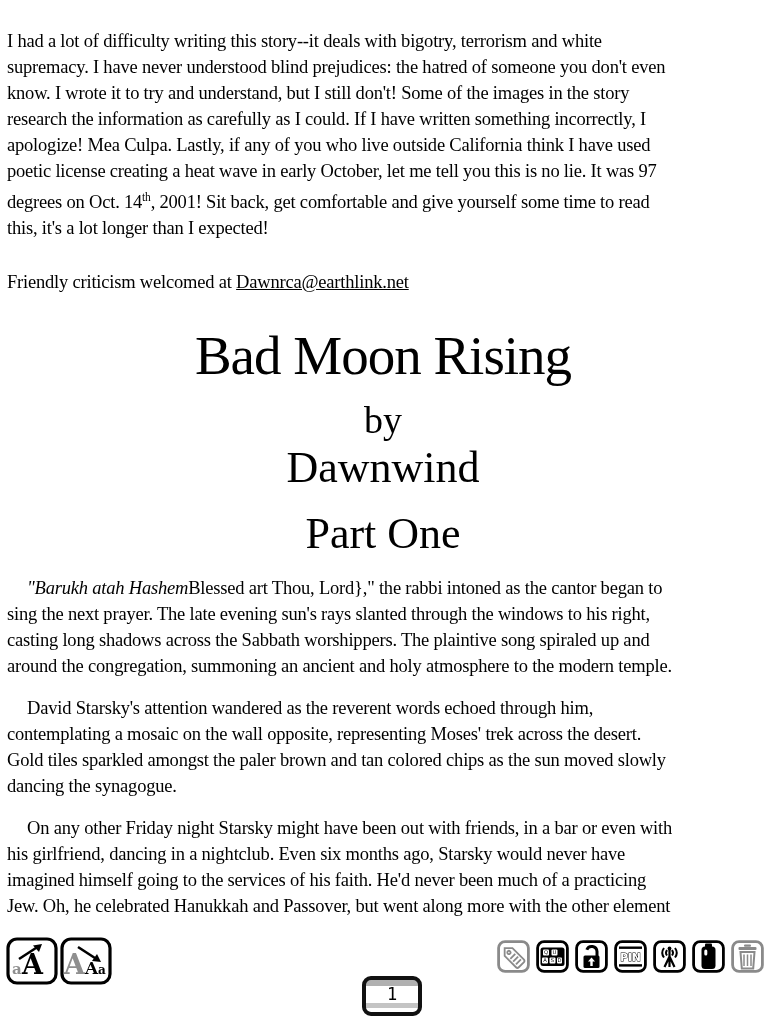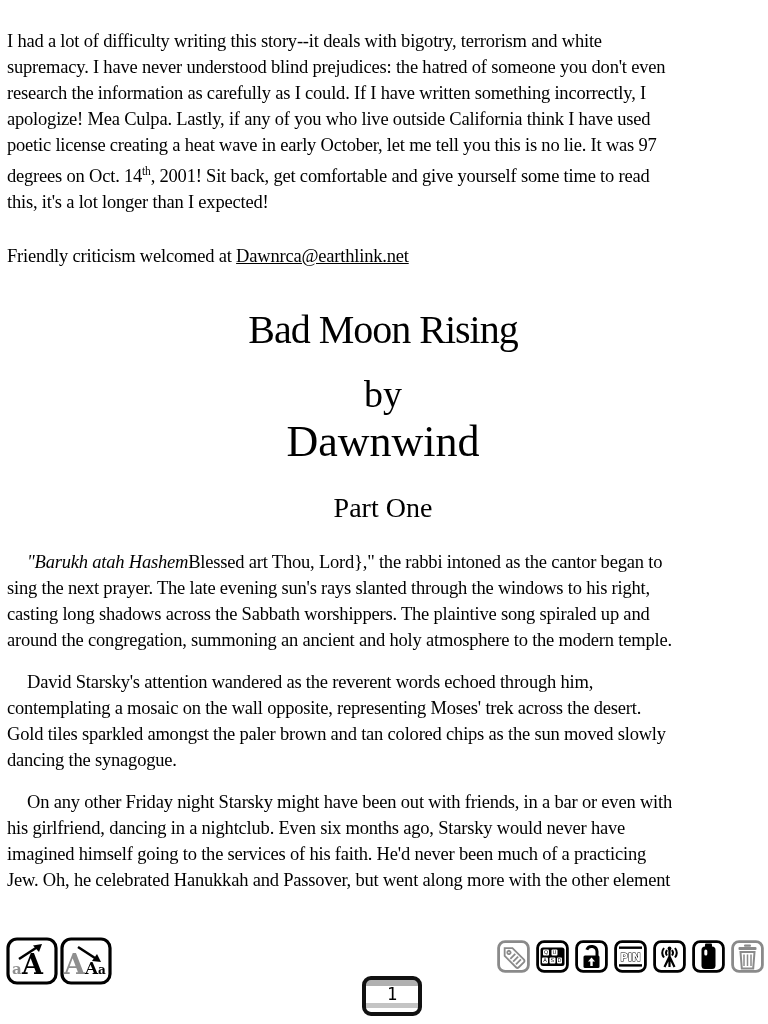--- a/index.html
+++ b/index.html
@@ -11,27 +11,27 @@
     position:absolute;top:8px;left:0;width:768px;height:930px;
     overflow:hidden;padding:20px 9px 0 7px;box-sizing:border-box;
   }
   .line{font-size:18.5px;line-height:26px;letter-spacing:-0.2px;white-space:nowrap;}
   .line.indent{padding-left:20px;}
   sup{font-size:0.62em;vertical-align:super;}
   .it{font-style:italic;}
   .ul{text-decoration:underline;}
   .b-email{margin-top:28px;}
   .b-title{margin-top:20px;text-align:center;}
-  .b-title .line{font-size:40px;line-height:82px;letter-spacing:-1px;}
+  .b-title .line{font-size:55px;line-height:82px;letter-spacing:-1px;}
   .b-by{text-align:center;}
   .b-by .line{font-size:38px;line-height:46px;letter-spacing:0;}
   .b-author{text-align:center;}
   .b-author .line{font-size:44px;line-height:50px;letter-spacing:0;}
   .b-part{margin-top:16px;text-align:center;}
-  .b-part .line{font-size:28px;line-height:50px;letter-spacing:0;}
+  .b-part .line{font-size:44px;line-height:50px;letter-spacing:0;}
   .b-story{margin-top:16px;}
   .toolbar{position:absolute;left:0;top:930px;width:768px;height:94px;}
   .tb-left{position:absolute;left:6px;top:7px;display:flex;gap:2px;}
   .tb-right{position:absolute;right:4px;top:10px;display:flex;gap:6px;align-items:flex-end;}
   .tb-btn{padding:0;margin:0;border:none;background:transparent;cursor:pointer;display:block;line-height:0;}
   .page-indicator{
     position:absolute;left:362px;top:46px;width:60px;height:40px;box-sizing:border-box;
     border:4px solid #111;border-radius:9px;
     background:linear-gradient(180deg,#b0b0b0 0px,#b0b0b0 6px,#ffffff 6px,#ffffff 23px,#c4c4c4 23px,#c4c4c4 28px,#ffffff 28px);
     display:flex;align-items:flex-start;justify-content:center;cursor:pointer;
@@ -41,20 +41,21 @@
     margin-top:6px;color:#000;
   }
 </style>
 </head>
 <body>
 
 <div class="content">
     <div class="block b-note">
       <div class="line"><span>I had a lot of difficulty writing this story--it deals with bigotry, terrorism and white</span></div>
       <div class="line"><span>supremacy. I have never understood blind prejudices: the hatred of someone you don't even</span></div>
+      <div class="line"><span>know. I wrote it to try and understand, but I still don't! Some of the images in the story</span></div>
       <div class="line"><span>research the information as carefully as I could. If I have written something incorrectly, I</span></div>
       <div class="line"><span>apologize! Mea Culpa. Lastly, if any of you who live outside California think I have used</span></div>
       <div class="line"><span>poetic license creating a heat wave in early October, let me tell you this is no lie. It was 97</span></div>
       <div class="line"><span>degrees on Oct. 14</span><sup>th</sup><span>, 2001! Sit back, get comfortable and give yourself some time to read</span></div>
       <div class="line"><span>this, it's a lot longer than I expected!</span></div>
     </div>
     <div class="block b-email">
       <div class="line"><span>Friendly criticism welcomed at </span><span class="ul">Dawnrca@earthlink.net</span></div>
     </div>
     <div class="block b-title">

